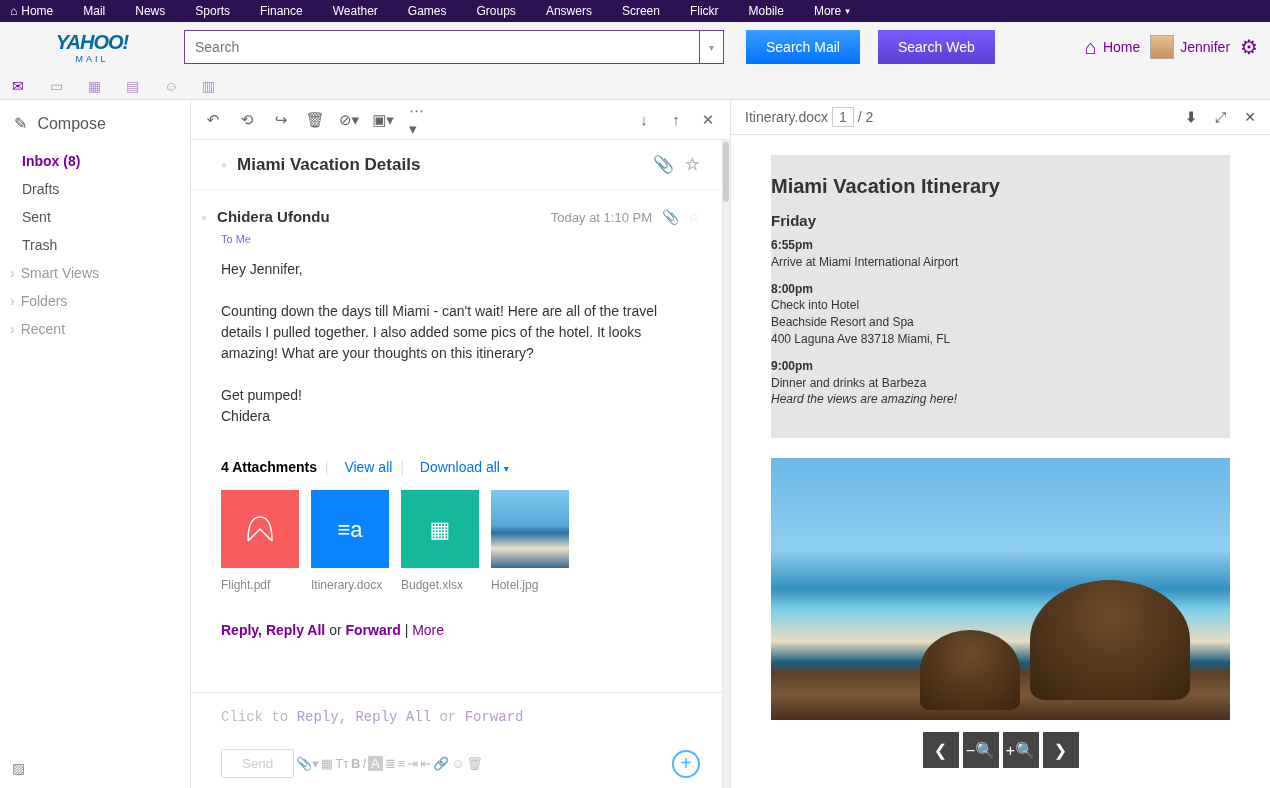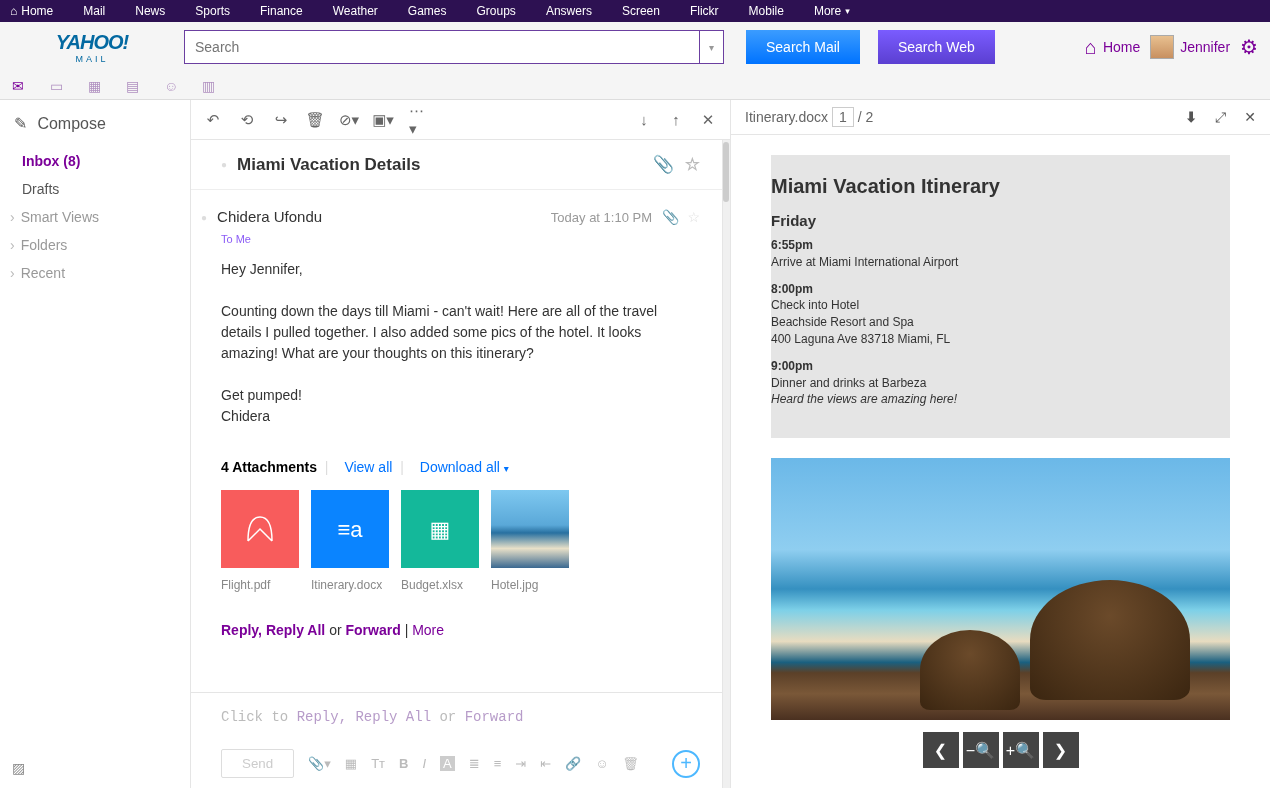--- a/index.html
+++ b/index.html
@@ -29,37 +29,37 @@
 .folder-list li.section { color: #999; padding-left: 10px; }
 .folder-list li.section::before { content: "›"; display: inline-block; margin-right: 6px; color: #bbb; }
 .content { flex: 1; display: flex; border-left: 1px solid #e5e5e5; }
 .mail-pane { width: 540px; border-right: 1px solid #e5e5e5; display: flex; flex-direction: column; position: relative; }
 .toolbar { height: 40px; border-bottom: 1px solid #e5e5e5; display: flex; align-items: center; padding: 0 14px; gap: 18px; color: #666; }
 .toolbar-right { margin-left: auto; display: flex; gap: 16px; }
 .subject-bar { height: 50px; display: flex; align-items: center; padding: 0 30px; font-size: 17px; font-weight: bold; border-bottom: 1px solid #eee; }
 .subject-bar .icons { margin-left: auto; color: #bbb; display: flex; gap: 10px; }
 .mail-body { padding: 16px 30px; overflow-y: auto; flex: 1; font-size: 14px; line-height: 1.5; color: #333; }
 .sender-line { display: flex; align-items: center; margin-bottom: 2px; }
-.sender { font-weight: normal; font-size: 15px; }
+.sender { font-weight: bold; font-size: 15px; }
 .time { margin-left: auto; color: #999; font-size: 13px; }
 .to-line { color: #8b5cf6; font-size: 11px; margin-bottom: 12px; }
 .attachments { margin-top: 30px; }
 .attach-header { font-size: 14px; margin-bottom: 12px; }
 .attach-header b { color: #000; }
 .attach-header a { color: #0073ff; text-decoration: none; margin-left: 8px; }
 .attach-grid { display: flex; gap: 12px; }
 .attach-item { width: 78px; }
 .attach-thumb { width: 78px; height: 78px; display: flex; align-items: center; justify-content: center; font-size: 30px; color: #fff; }
 .attach-name { font-size: 12px; color: #888; margin-top: 8px; white-space: nowrap; overflow: hidden; }
 .reply-links { margin-top: 26px; font-size: 14px; }
 .reply-links .l { color: #7b0099; font-weight: bold; }
 .reply-links .m { color: #7b0099; }
 .reply-area { border-top: 1px solid #e5e5e5; padding: 16px 30px 10px; }
 .reply-placeholder { color: #bbb; font-size: 14px; margin-bottom: 24px; font-family: Liberation Mono, monospace; }
-.reply-controls { display: flex; align-items: center; gap: 14px; color: #bbb; }
+.reply-controls { display: flex; align-items: center; gap: 2px; color: #bbb; }
 .send-btn { border: 1px solid #ddd; background: #fff; color: #ccc; padding: 6px 20px; border-radius: 2px; }
 .plus-circle { margin-left: auto; width: 28px; height: 28px; border: 2px solid #4db8ff; border-radius: 50%; color: #4db8ff; display: flex; align-items: center; justify-content: center; font-size: 20px; }
 .preview-pane { flex: 1; display: flex; flex-direction: column; }
 .preview-header { height: 40px; border-bottom: 1px solid #e5e5e5; display: flex; align-items: center; padding: 0 14px; font-size: 14px; color: #666; }
 .preview-header .page-box { border: 1px solid #ccc; padding: 1px 6px; margin: 0 4px; }
 .preview-header .right { margin-left: auto; display: flex; gap: 18px; color: #555; }
 .doc { background: #e5e5e5; margin: 20px 40px; padding: 20px 0; }
 .doc h1 { font-size: 20px; margin-bottom: 14px; }
 .doc h2 { font-size: 15px; margin-bottom: 8px; }
 .doc p { font-size: 12px; line-height: 1.4; margin-bottom: 10px; }
@@ -138,20 +138,22 @@
 <div class="main">
 
   <div class="sidebar">
     <div class="compose">
       <span>✎</span>
         <span>Compose</span>
     </div>
     <ul class="folder-list">
       <li class="active">Inbox (8)</li>
       <li>Drafts</li>
+      <li>Sent</li>
+      <li>Trash</li>
       <li class="section">Smart Views</li>
       <li class="section">Folders</li>
       <li class="section">Recent</li>
     </ul>
     <span class="corner-icon">▨</span>
   </div>
 
   <div class="content">
 
     <div class="mail-pane">

